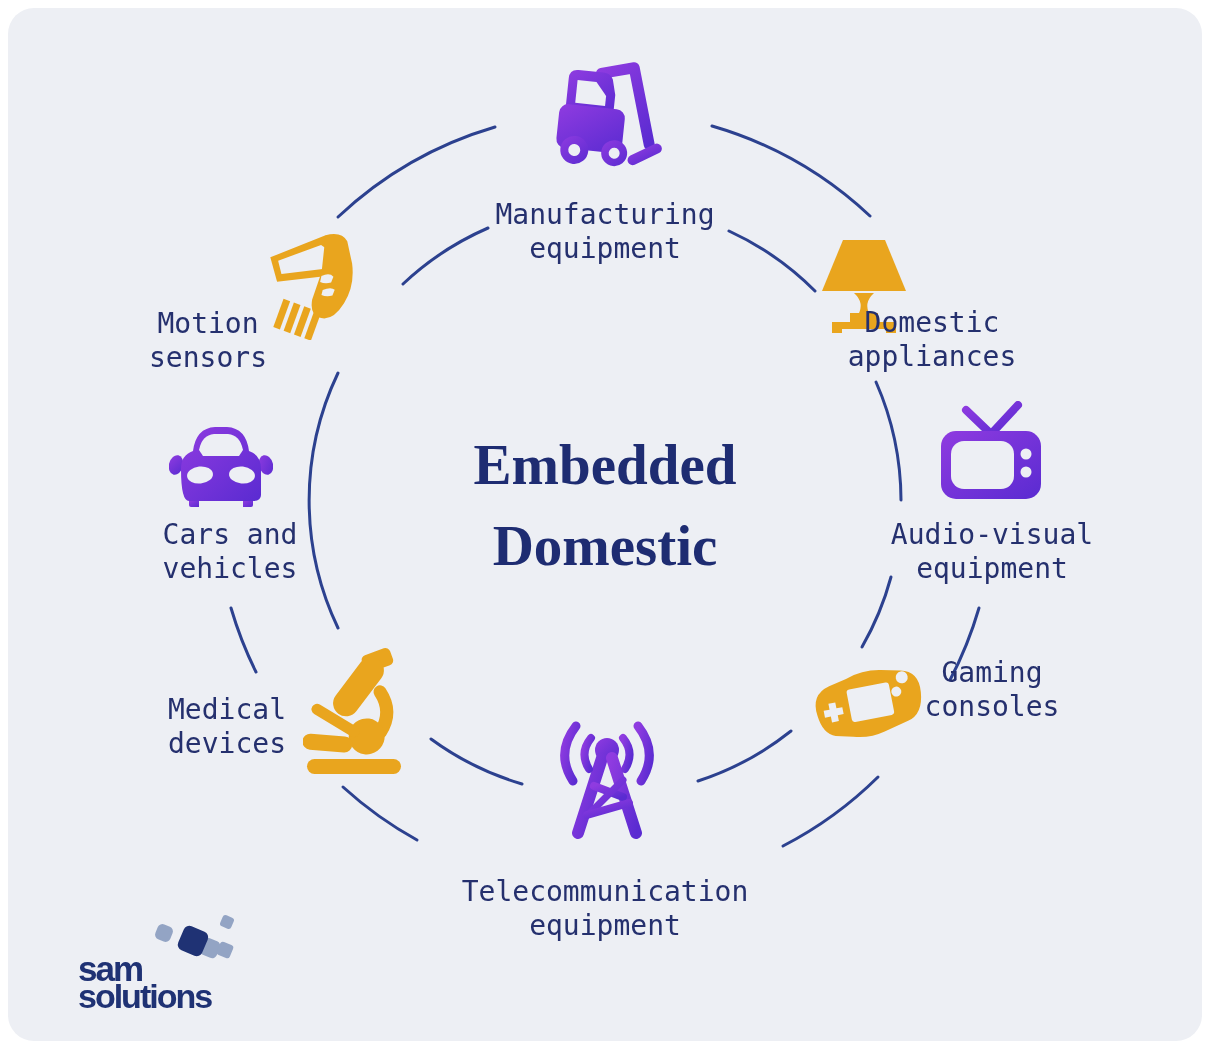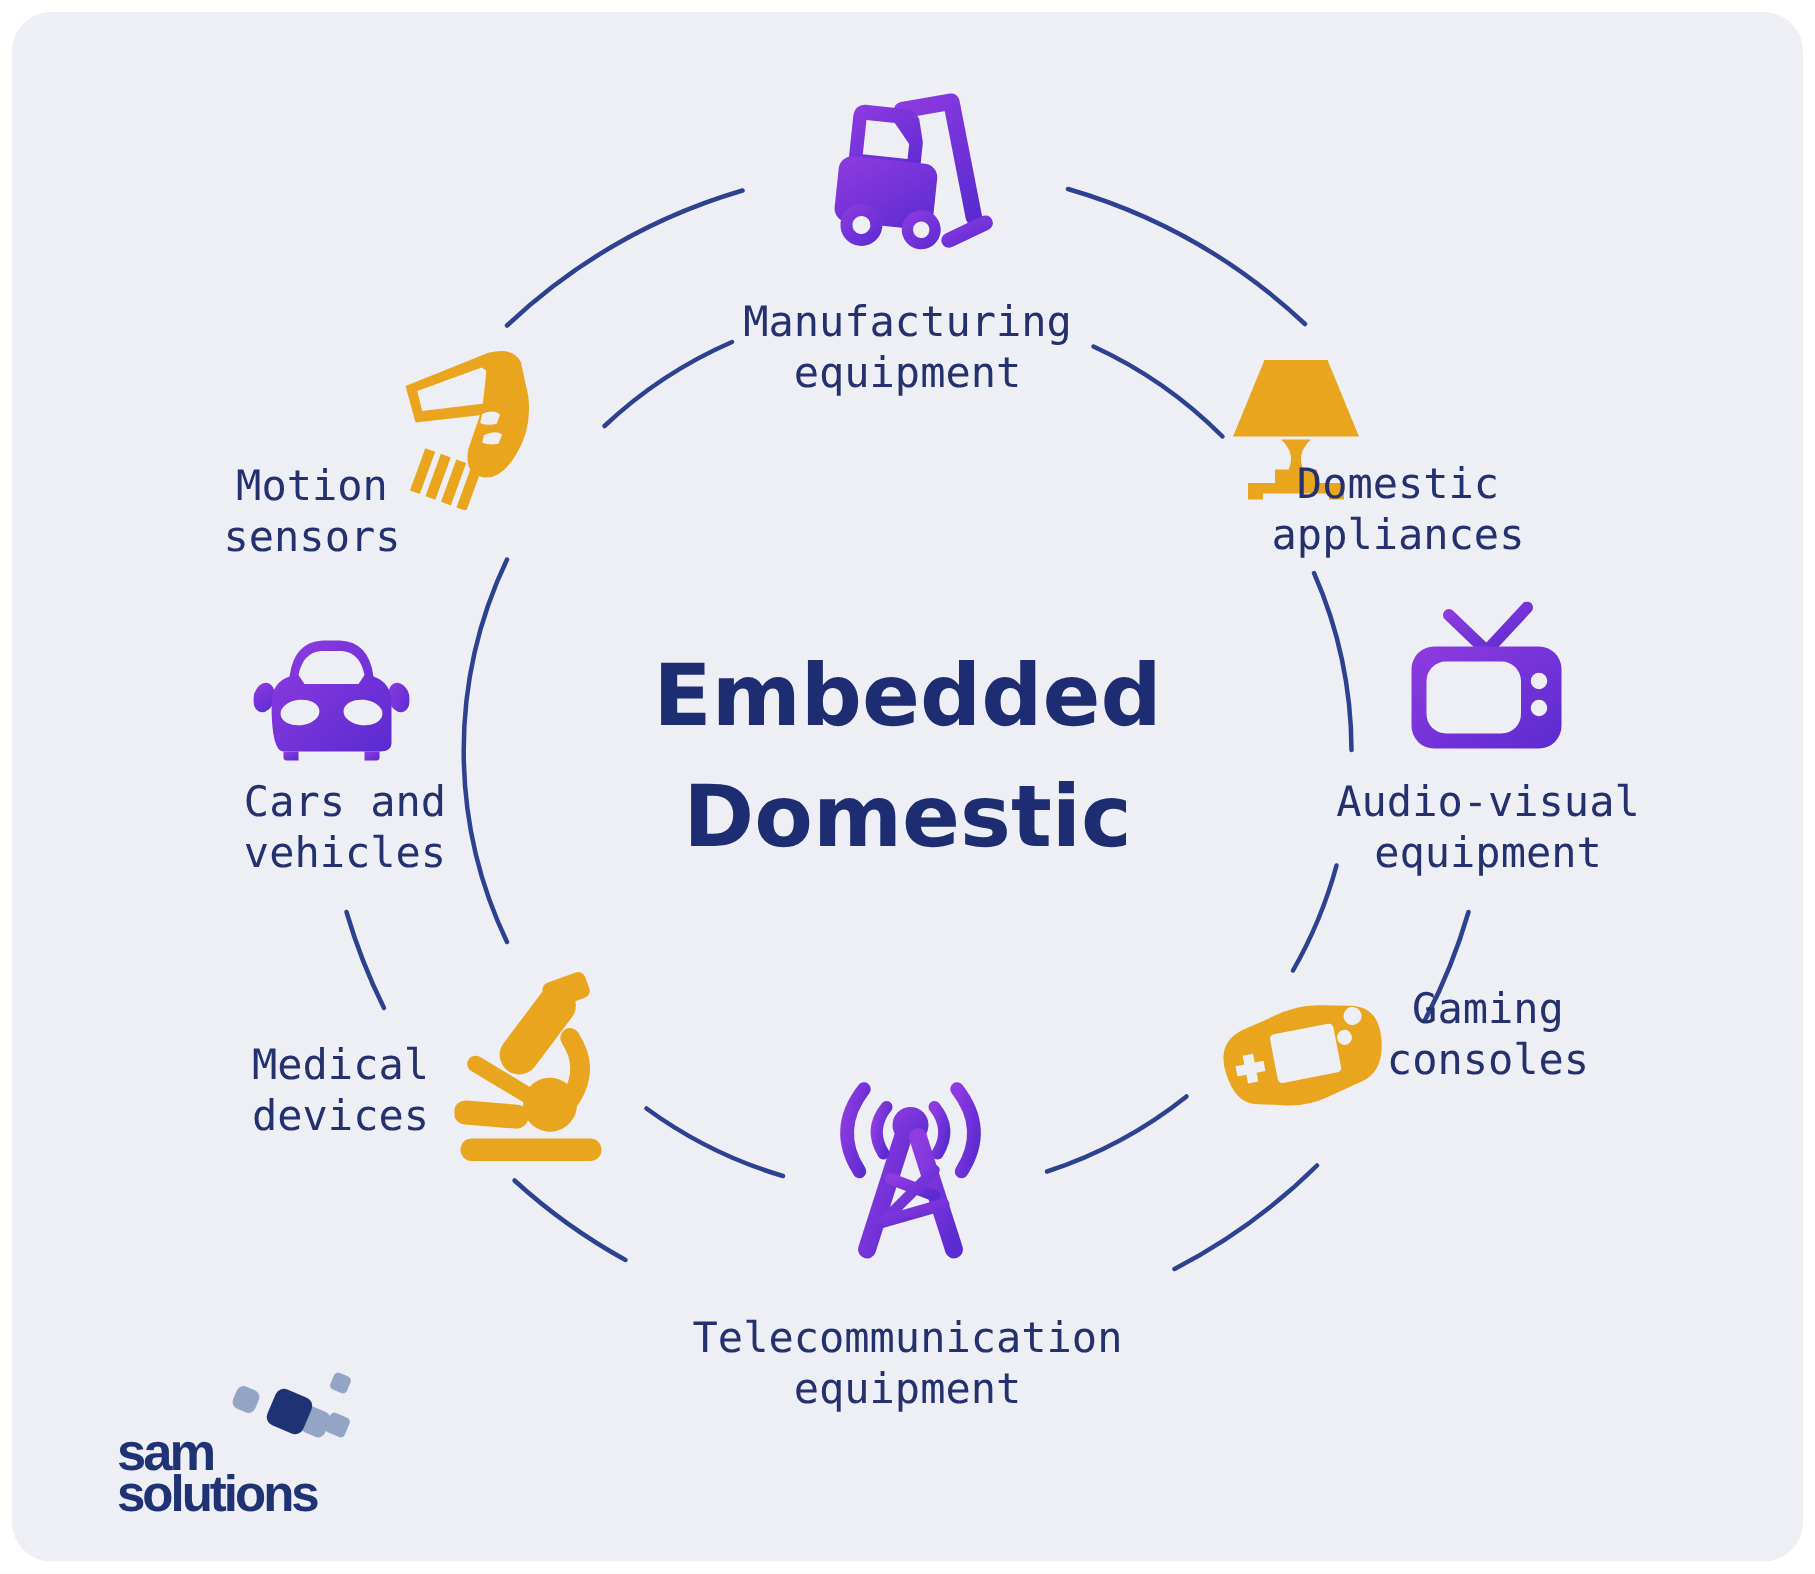--- a/index.html
+++ b/index.html
@@ -9,21 +9,21 @@
   *{margin:0;padding:0;box-sizing:border-box;}
   html,body{background:#ffffff;}
   .page{position:relative;width:1210px;height:1049px;background:#ffffff;overflow:hidden;
         font-family:"DejaVu Sans", sans-serif;}
   .panel{position:absolute;left:8px;top:8px;right:8px;bottom:8px;background:var(--bg);border-radius:26px;}
   .arcs{position:absolute;left:0;top:0;width:1210px;height:1049px;}
   .arcs path{fill:none;stroke:var(--arc);stroke-width:3;stroke-linecap:round;}
 
   .title{position:absolute;left:605px;top:424px;transform:translateX(-50%);
          text-align:center;color:var(--title-navy);font-weight:bold;font-size:57px;line-height:81px;
-         letter-spacing:0px;white-space:nowrap;}
+         letter-spacing:0px;white-space:nowrap;font-family:Liberation Serif, serif;}
 
   .seg-label{position:absolute;transform:translateX(-50%);text-align:center;
          font-family:"DejaVu Sans Mono", monospace;font-size:28px;line-height:34px;
          color:var(--navy);white-space:nowrap;}
 
   .icon{position:absolute;}
   .icon svg{display:block;width:100%;height:100%;}
 
   
   .lbl-manufacturing{left:605px;top:186px;margin-top:12px;}

